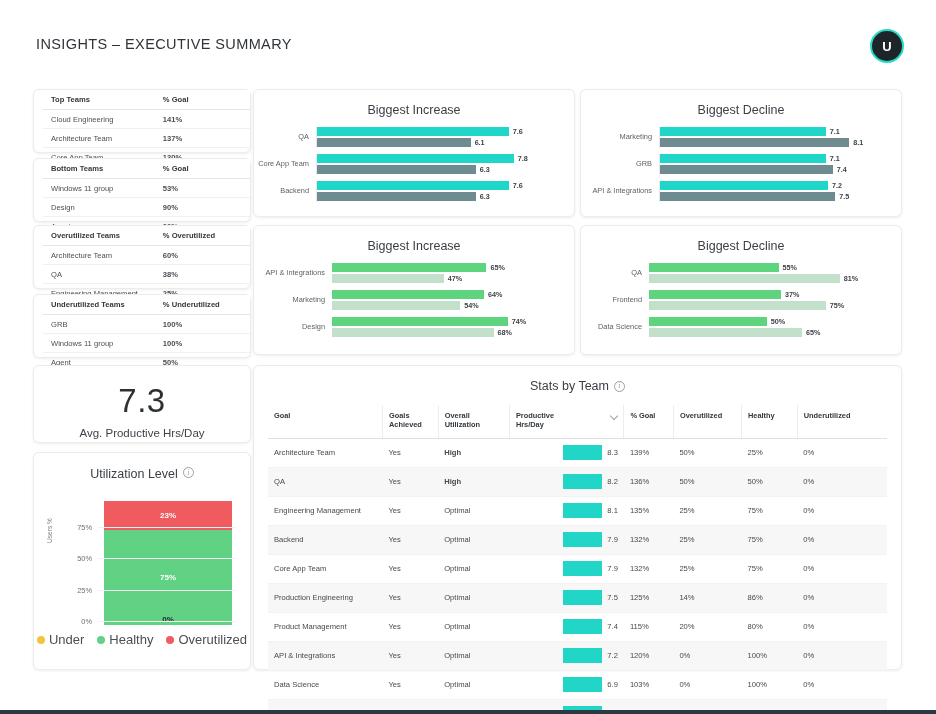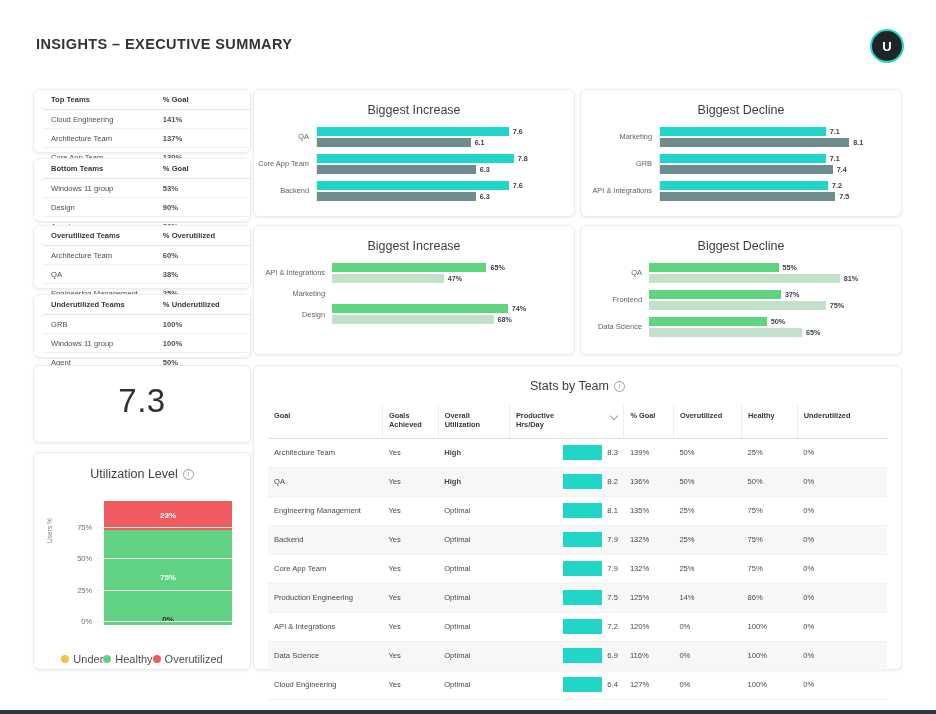--- a/index.html
+++ b/index.html
@@ -17,21 +17,21 @@
     background: #2b3a42;
   }
 
   
   .header {
     position: absolute; left: 0; top: 0; width: 936px; height: 82px;
     background: #fff;
   }
   .header-title {
     position: absolute; left: 36px; top: 36px;
-    font-size: 14.5px; font-weight: bold; letter-spacing: .4px;
+    font-size: 14.5px; font-weight: normal; letter-spacing: .4px;
     color: #30353a;
   }
   .avatar {
     position: absolute; right: 32px; top: 29px;
     width: 34px; height: 34px; border-radius: 50%;
     background: #1d2529;
     border: 2.5px solid #25dbc8;
     display: flex; align-items: center; justify-content: center;
     color: #fff; font-size: 13px; font-weight: bold;
   }
@@ -89,21 +89,21 @@
     text-align: center; font-size: 33px; color: #2c3135; font-weight: normal;
     padding-top: 16px; letter-spacing: .5px;
   }
   .kpi-label {
     text-align: center; font-size: 11.5px; color: #3d4349; padding-top: 7px;
   }
 
   
   .util-title {
     text-align: center; font-size: 12.5px; color: #3a3f45; padding-top: 14px;
-    display: flex; align-items: center; justify-content: center; gap: 5px;
+    display: flex; align-items: flex-start; justify-content: center; gap: 5px;
   }
   .info-icon {
     display: inline-flex; align-items: center; justify-content: center;
     width: 11px; height: 11px; border-radius: 50%;
     border: 1px solid #9aa0a6; color: #9aa0a6;
     font-size: 8px; font-style: italic; font-family: "Liberation Serif", serif;
     line-height: 1;
   }
   .util-plot { position: relative; height: 128px; margin: 16px 14px 0 14px; }
   .yaxis-title {
@@ -123,22 +123,22 @@
     position: absolute; left: 56px; width: 128px; bottom: 0; top: 4px;
     display: flex; flex-direction: column;
   }
   .seg { display: flex; align-items: center; justify-content: center;
          font-size: 8px; font-weight: bold; color: #fff; }
   .seg-under-label {
     position: absolute; bottom: 1px; left: 0; width: 100%;
     text-align: center; font-size: 8px; font-weight: bold; color: #23282d;
   }
   .legend {
-    display: flex; justify-content: center; margin-top: 28px;
-    font-size: 11px; color: #4a4f55;
+    display: flex; justify-content: center; gap: 13px; margin-top: 7px;
+    font-size: 13px; color: #4a4f55;
   }
   .legend-item { display: flex; align-items: center; gap: 4px; }
   .dot { width: 8px; height: 8px; border-radius: 50%; }
 
   
   .stats-title {
     text-align: center; font-size: 12.5px; color: #3a3f45; padding-top: 13px;
     display: flex; align-items: center; justify-content: center; gap: 5px;
   }
   .stats-wrap { padding: 0 14px; margin-top: 12px; }
@@ -386,20 +386,30 @@
               <span class="bar-val">65%</span>
             </div>
             <div class="bar-row">
               <div class="bar" style="background: rgb(195, 224, 203); width: 111.694px;"></div>
               <span class="bar-val">47%</span>
             </div>
           </div>
         </div>
         <div class="grp">
           <div class="grp-label" style="width: 78px;">Marketing</div>
+          <div class="grp-bars">
+            <div class="bar-row">
+              <div class="bar" style="background: rgb(94, 212, 127); width: 152.094px;"></div>
+              <span class="bar-val">64%</span>
+            </div>
+            <div class="bar-row">
+              <div class="bar" style="background: rgb(195, 224, 203); width: 128.329px;"></div>
+              <span class="bar-val">54%</span>
+            </div>
+          </div>
         </div>
         <div class="grp">
           <div class="grp-label" style="width: 78px;">Design</div>
           <div class="grp-bars">
             <div class="bar-row">
               <div class="bar" style="background: rgb(94, 212, 127); width: 175.859px;"></div>
               <span class="bar-val">74%</span>
             </div>
             <div class="bar-row">
               <div class="bar" style="background: rgb(195, 224, 203); width: 161.6px;"></div>
@@ -450,20 +460,21 @@
               <div class="bar" style="background: rgb(195, 224, 203); width: 153.111px;"></div>
               <span class="bar-val">65%</span>
             </div>
           </div>
         </div>
       </div>
   </div>
 
   <div class="card" style="left:33px;top:365px;width:218px;height:78px;">
     <div class="kpi-value">7.3</div>
+    <div class="kpi-label">Avg. Productive Hrs/Day</div>
   </div>
 
   <div class="card" style="left:33px;top:452px;width:218px;height:218px;">
     <div class="util-title">
       <span>Utilization Level</span>
       <span class="info-icon">i</span>
     </div>
     <div class="util-plot">
       <div class="yaxis-title">Users %</div>
       <div class="ylabels">
@@ -622,20 +633,35 @@
                   <div class="hrs-bar" style="width: 77.7108px;"></div>
                   <span class="hrs-val">7.5</span>
                 </div>
               </td>
               <td>125%</td>
               <td>14%</td>
               <td>86%</td>
               <td>0%</td>
             </tr>
             <tr>
+              <td>Product Management</td>
+              <td>Yes</td>
+              <td class="util-opt">Optimal</td>
+              <td>
+                <div class="hrs-cell">
+                  <div class="hrs-bar" style="width: 76.6747px;"></div>
+                  <span class="hrs-val">7.4</span>
+                </div>
+              </td>
+              <td>115%</td>
+              <td>20%</td>
+              <td>80%</td>
+              <td>0%</td>
+            </tr>
+            <tr>
               <td>API &amp; Integrations</td>
               <td>Yes</td>
               <td class="util-opt">Optimal</td>
               <td>
                 <div class="hrs-cell">
                   <div class="hrs-bar" style="width: 74.6024px;"></div>
                   <span class="hrs-val">7.2</span>
                 </div>
               </td>
               <td>120%</td>
@@ -646,21 +672,21 @@
             <tr>
               <td>Data Science</td>
               <td>Yes</td>
               <td class="util-opt">Optimal</td>
               <td>
                 <div class="hrs-cell">
                   <div class="hrs-bar" style="width: 71.494px;"></div>
                   <span class="hrs-val">6.9</span>
                 </div>
               </td>
-              <td>116%</td>
+              <td>103%</td>
               <td>0%</td>
               <td>100%</td>
               <td>0%</td>
             </tr>
             <tr>
               <td>Cloud Engineering</td>
               <td>Yes</td>
               <td class="util-opt">Optimal</td>
               <td>
                 <div class="hrs-cell">

